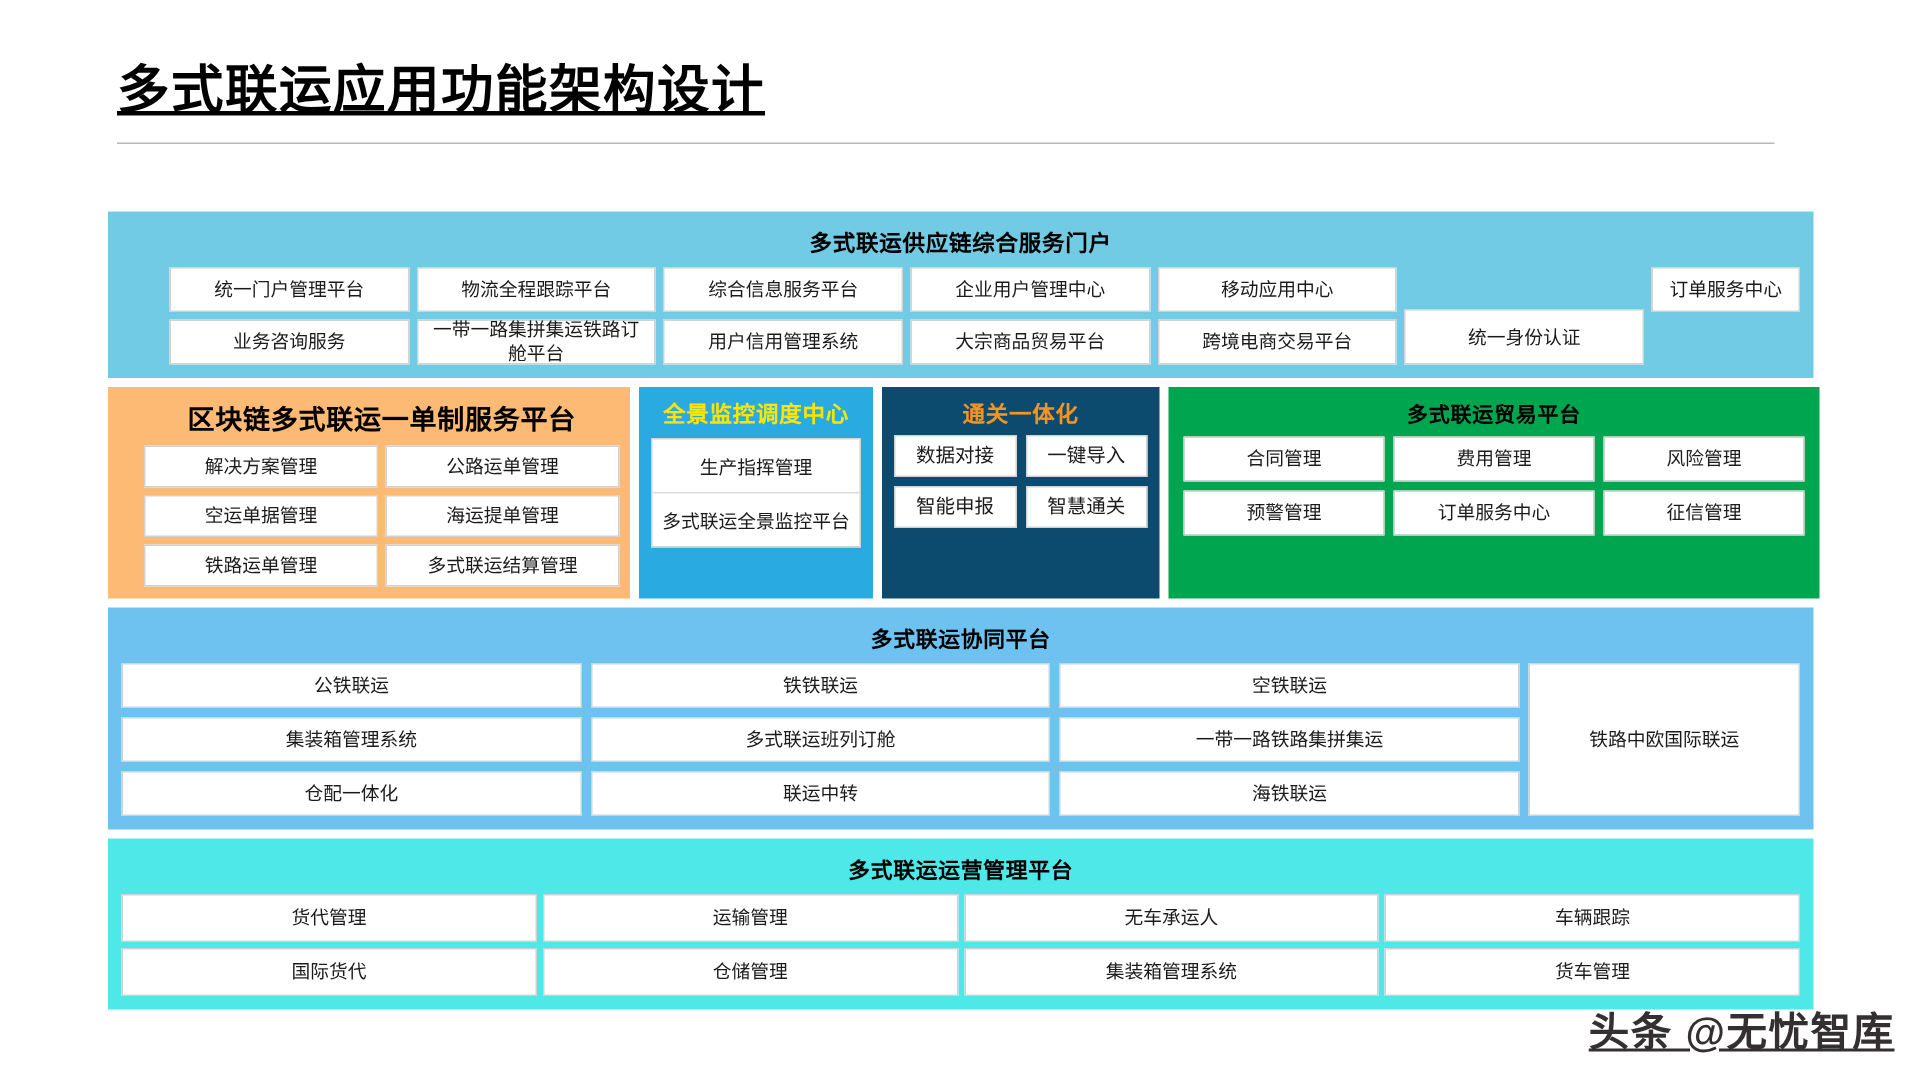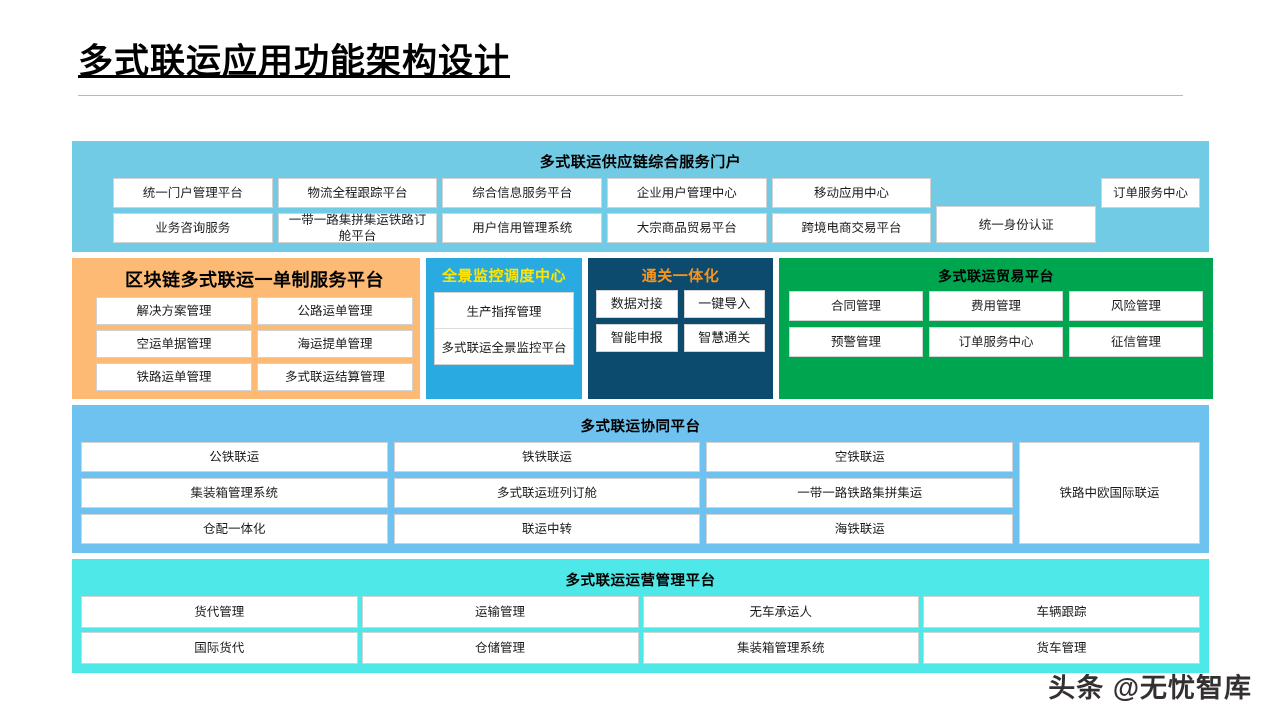--- a/index.html
+++ b/index.html
@@ -182,28 +182,29 @@
   .ops-grid {
     display: grid;
     grid-template-columns: repeat(4, 1fr);
     grid-template-rows: 32px 32px;
     gap: 4px;
   }
 
   
   .watermark {
     position: absolute;
-    right: 28px;
+    right: 17px;
     bottom: 15px;
     font-size: 27px;
     font-weight: bold;
     color: #231f20;
     letter-spacing: 1px;
     opacity: .92;
     white-space: nowrap;
+    text-decoration: underline;
   }
 </style>
 </head>
 <body>
 
 <div id="slide">
 
   <div class="title-wrap">
     <div class="slide-title">多式联运应用功能架构设计</div>
     <div class="title-rule"></div>

